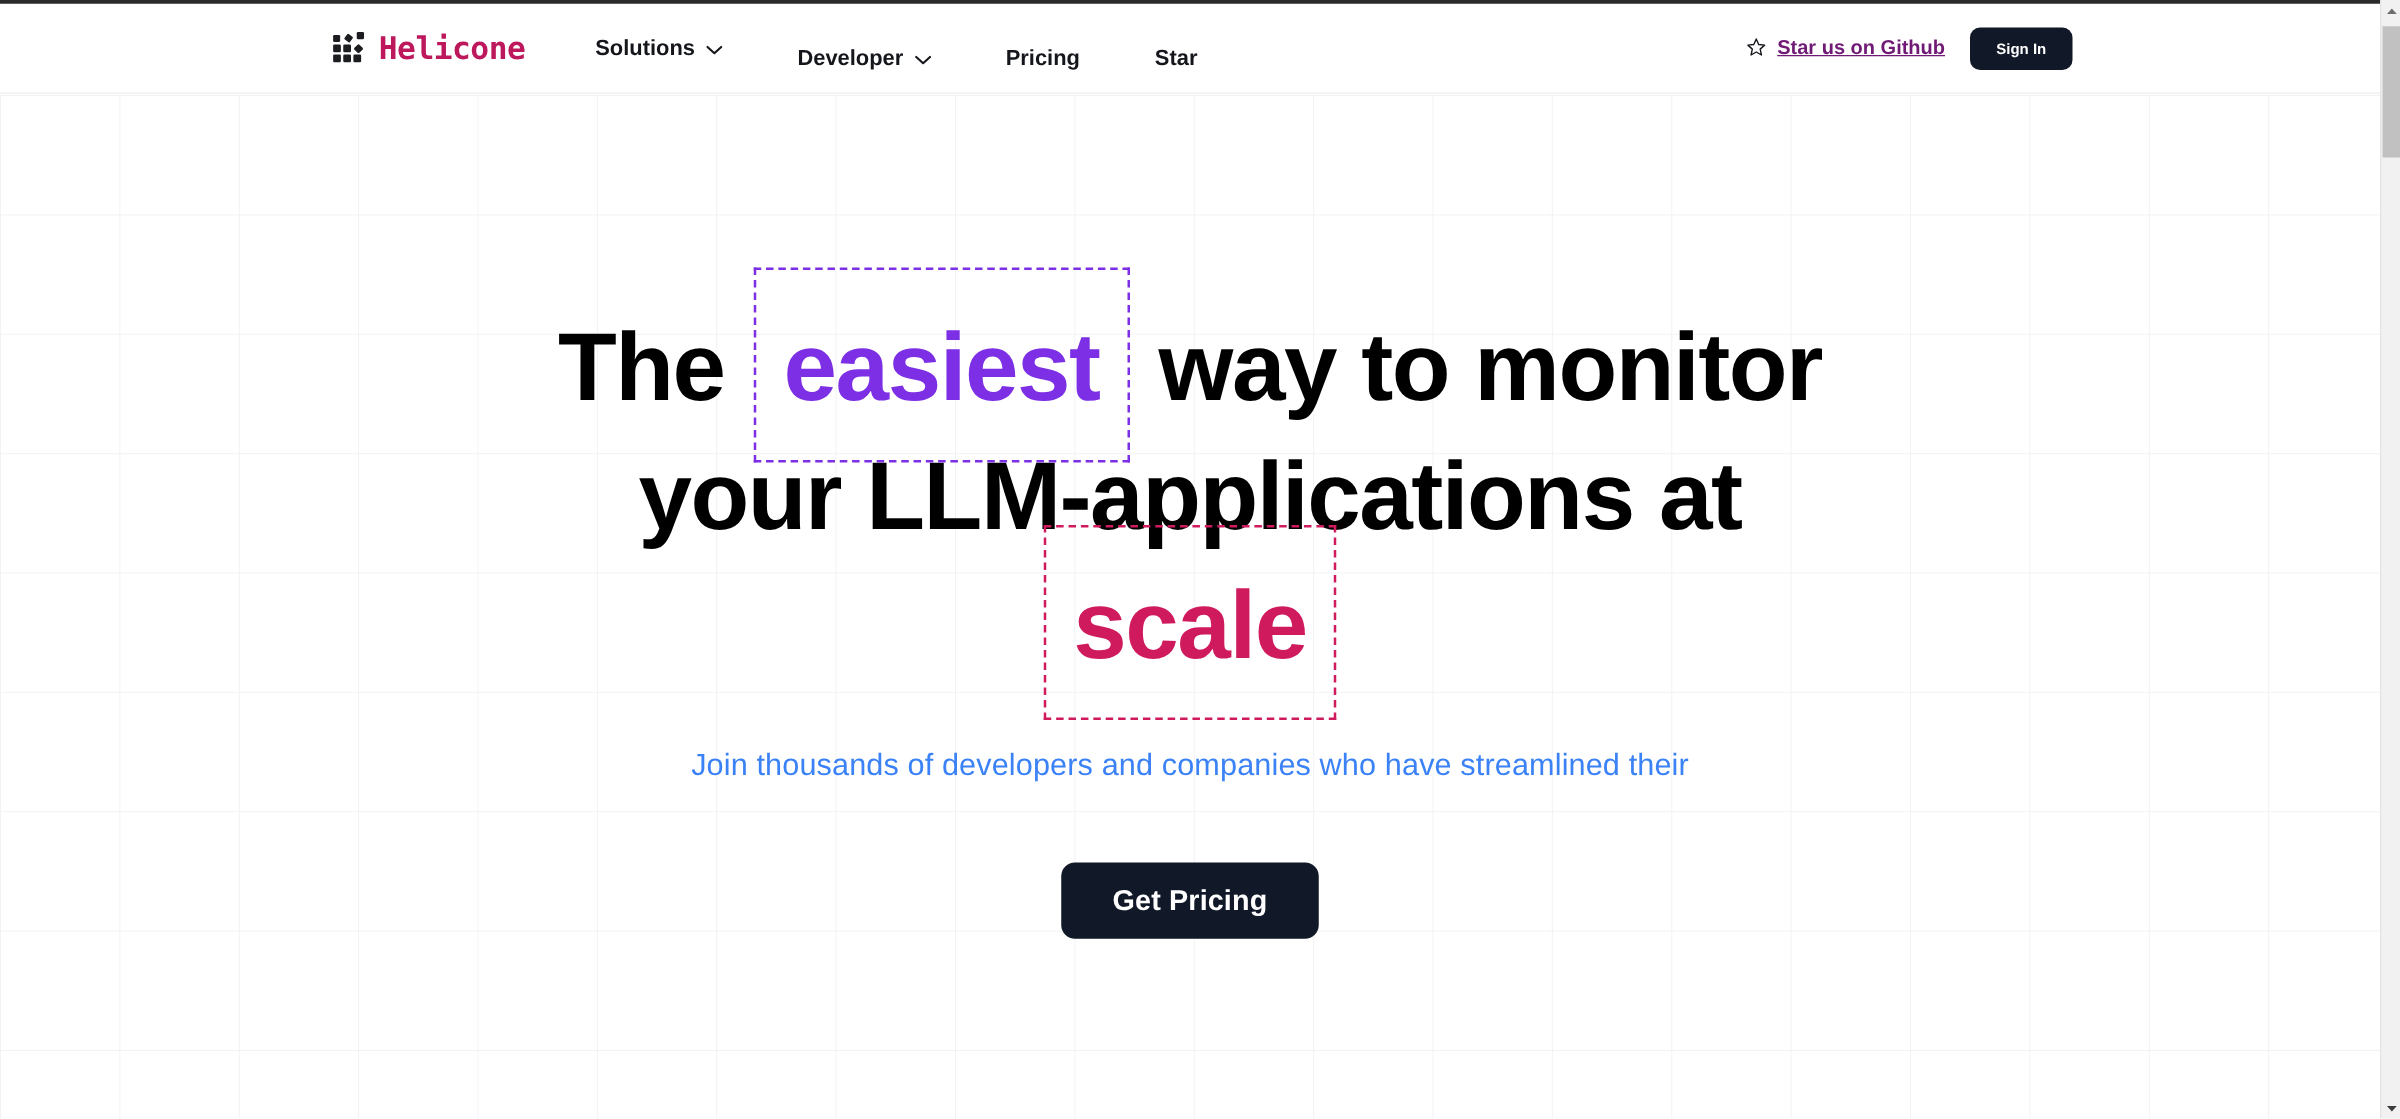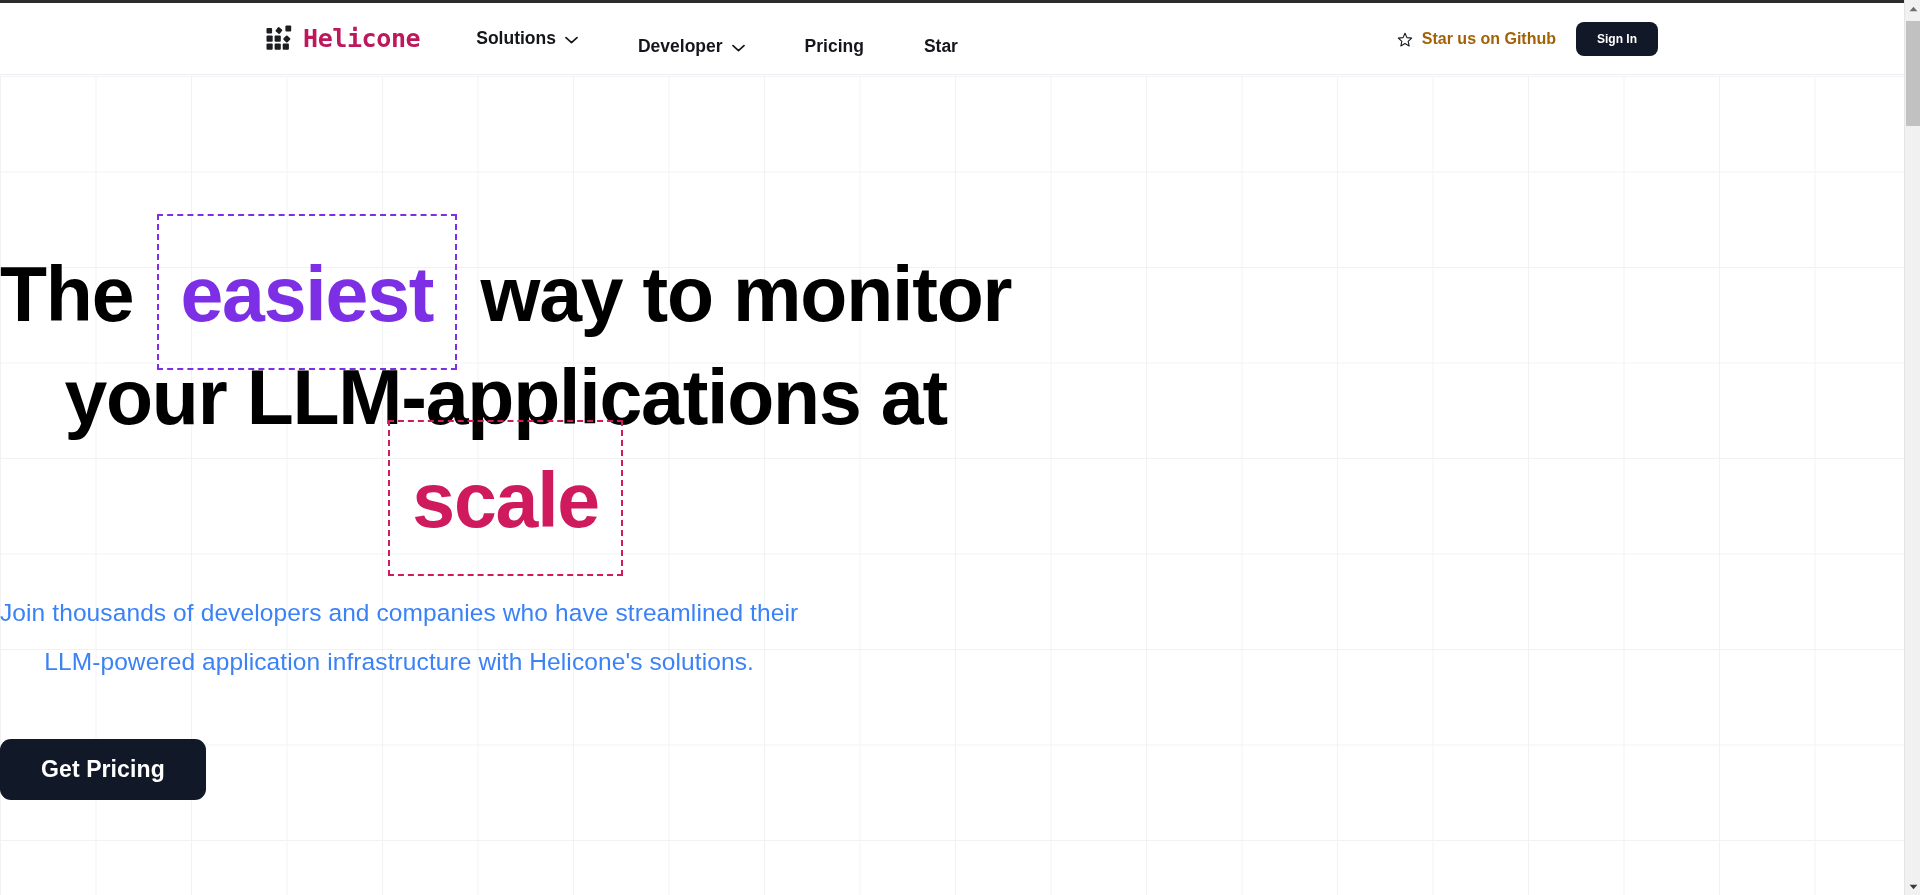--- a/index.html
+++ b/index.html
@@ -106,27 +106,28 @@
   .nav-right {
     margin-left: auto;
     display: flex;
     align-items: center;
     margin-right: 246px;
     gap: 20px;
   }
 
   .github-link {
     display: flex;
-    align-items: flex-end;
+    align-items: flex-start;
     gap: 9px;
     font-size: 16px;
     font-weight: 700;
-    color: #a16207;
+    color: #701a75;
     cursor: pointer;
     white-space: nowrap;
+    text-decoration: underline;
   }
 
   .star-icon { width: 16px; height: 16px; display: block; }
 
   .signin-btn {
     background: #111827;
     color: #ffffff;
     font-size: 12px;
     font-weight: 700;
     border: none;
@@ -154,21 +155,21 @@
 
   
   .hero {
     position: absolute;
     top: 76px; left: 0;
     width: 1904px;
     height: 819px;
     z-index: 10;
     display: flex;
     flex-direction: column;
-    align-items: flex-start;
+    align-items: center;
   }
 
   .headline {
     margin-top: 167px;
     text-align: center;
     font-size: 77px;
     line-height: 103px;
     font-weight: 700;
     color: #000000;
     letter-spacing: -1.2px;
@@ -355,21 +356,20 @@
         <span>way to monitor</span>
       </span>
       <span class="hl-line">your LLM-applications at</span>
       <span class="hl-line">
         <span class="hl-box crimson">scale</span>
       </span>
     </h1>
 
     <p class="subtitle">
       <span class="sub-line">Join thousands of developers and companies who have streamlined their</span>
-      <span class="sub-line">LLM-powered application infrastructure with Helicone's solutions.</span>
     </p>
 
     <div class="cta-wrap">
       <button class="cta-btn">Get Pricing</button>
     </div>
 
   </div>
 </div>
 
 <div class="scrollbar">

